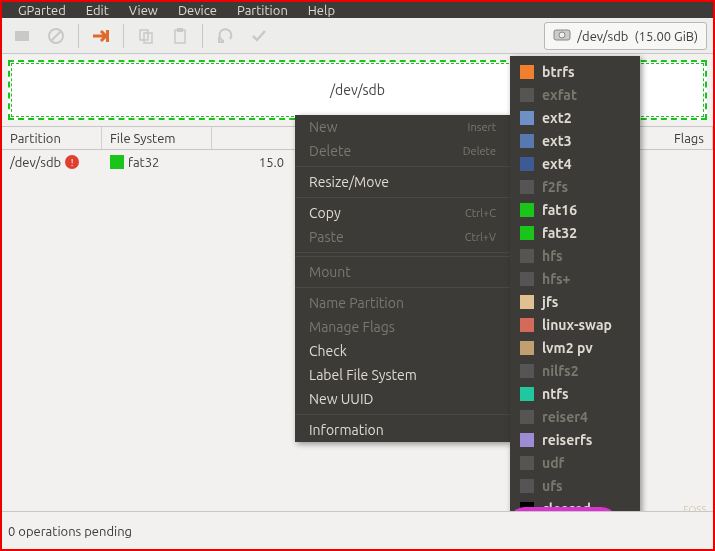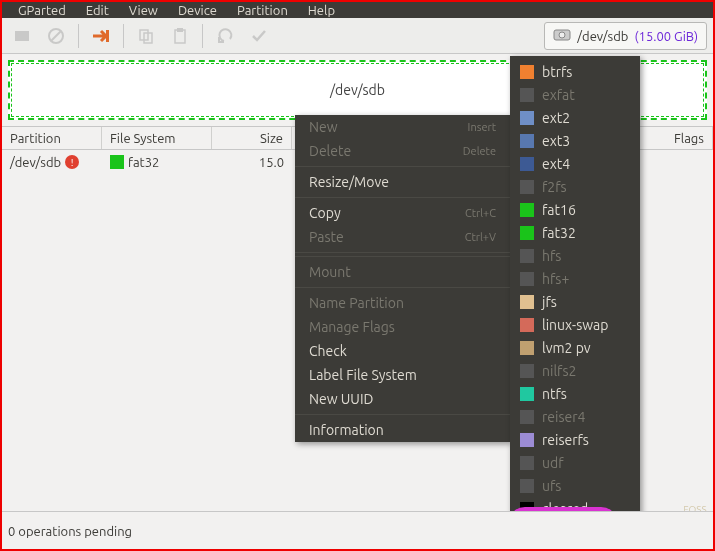--- a/index.html
+++ b/index.html
@@ -7,21 +7,21 @@
   
   .menubar { background: #3c3b37; color: #dfdbd2; height: 16px; display: flex; align-items: center; padding: 0 6px; font-size: 13px; }
   .menubar .item { padding: 0 10px; cursor: default; }
   
   .toolbar { background: #ededeb; height: 36px; display: flex; align-items: center; padding: 0 6px; gap: 6px; border-bottom: 1px solid #c7c7c7; }
   .tool-btn { width: 28px; height: 28px; display: flex; align-items: center; justify-content: center; border-radius: 3px; }
   .tool-btn.disabled { opacity: 0.35; }
   .tool-sep { width: 1px; height: 24px; background: #c7c7c7; margin: 0 2px; }
   .spacer { flex: 1; }
   .device-selector { display: flex; align-items: center; gap: 6px; background: #f7f7f5; border: 1px solid #b8b8b6; border-radius: 3px; padding: 2px 8px; font-size: 13px; color: #3c3b37; height: 28px; }
-  .device-selector .size { color: #6d28d9; }
+  .device-selector .size { color: #404040; }
   
   .partition-graphic { margin: 6px; border: 2px dashed #1ac41a; height: 60px; background: #fff; display: flex; flex-direction: column; align-items: center; justify-content: center; position: relative; }
   .partition-graphic .glow { position: absolute; inset: 1px; border: 1px dashed #1ac41a; pointer-events: none; }
   .partition-graphic .dev { font-size: 14px; color: #444; }
   
   .table-head { display: flex; border-top: 1px solid #c7c7c7; border-bottom: 1px solid #c7c7c7; background: #f2f1f0; font-size: 13px; color: #3c3b37; height: 24px; align-items: center; }
   .table-head .col { padding: 0 8px; border-right: 1px solid #d0d0ce; height: 100%; display: flex; align-items: center; }
   .col-part { width: 100px; }
   .col-fs { width: 110px; }
   .col-size { width: 80px; text-align: right; justify-content: flex-end; }
@@ -38,21 +38,21 @@
   .context-menu { position: absolute; top: 113px; left: 293px; width: 215px; background: #3c3b37; color: #dfdbd2; font-size: 14px; padding: 0 0; box-shadow: 2px 2px 6px rgba(0,0,0,0.4); }
   .cm-item { display: flex; justify-content: space-between; align-items: center; padding: 4px 14px; height: 24px; }
   .cm-item.disabled { color: #7a786f; }
   .cm-item .accel { color: #7a786f; font-size: 11px; }
   .cm-item.active { background: #e06a2b; color: #fff; }
   .cm-item.active .sub-arrow { color: #fff; }
   .cm-sep { height: 1px; background: #4a4944; margin: 3px 0; }
   .sub-arrow { font-size: 10px; }
   
   
-  .submenu { position: absolute; top: 54px; left: 508px; width: 130px; background: #3c3b37; color: #dfdbd2; font-size: 14px; padding: 4px 0; box-shadow: 2px 2px 6px rgba(0,0,0,0.4); max-height: 480px; }
+  .submenu { position: absolute; top: 54px; left: 508px; width: 130px; background: #3c3b37; color: #dfdbd2; font-size: 14px; padding: 4px 0; box-shadow: 2px 2px 6px rgba(0,0,0,0.4); max-height: 480px; font-weight: bold; }
   .sm-item { display: flex; align-items: center; gap: 8px; padding: 2px 10px; height: 23px; }
   .sm-item.disabled { color: #7a786f; }
   .sm-swatch { width: 14px; height: 14px; flex-shrink: 0; }
   
   .annotation { position: absolute; bottom: 8px; left: 506px; width: 110px; height: 34px; border: 5px solid #d933d1; border-radius: 18px; pointer-events: none; }
   .watermark { position: absolute; bottom: 24px; right: 6px; font-size: 10px; color: #c0b080; text-align: center; line-height: 1; opacity: 0.6; margin-left: 30px; }
   
   
   .ic-orange { fill: #e06a2b; }
   .ic-gray { fill: #888; }
@@ -125,21 +125,20 @@
 </div>
 
 <div class="partition-graphic">
   <div class="glow"></div>
   <div class="dev">/dev/sdb</div>
 </div>
 
 <div class="table-head">
   <div class="col col-part">Partition</div>
   <div class="col col-fs">File System</div>
-  <div class="col col-size">Size</div>
   <div class="col col-flags">Flags</div>
 </div>
 <div id="table-body">
     <div class="table-row">
       <div class="cell col-part">
         <span>/dev/sdb</span>
         <span class="warn-icon">!</span>
       </div>
       <div class="cell col-fs">
         <span class="fs-swatch" style="background:#1ac41a"></span>

